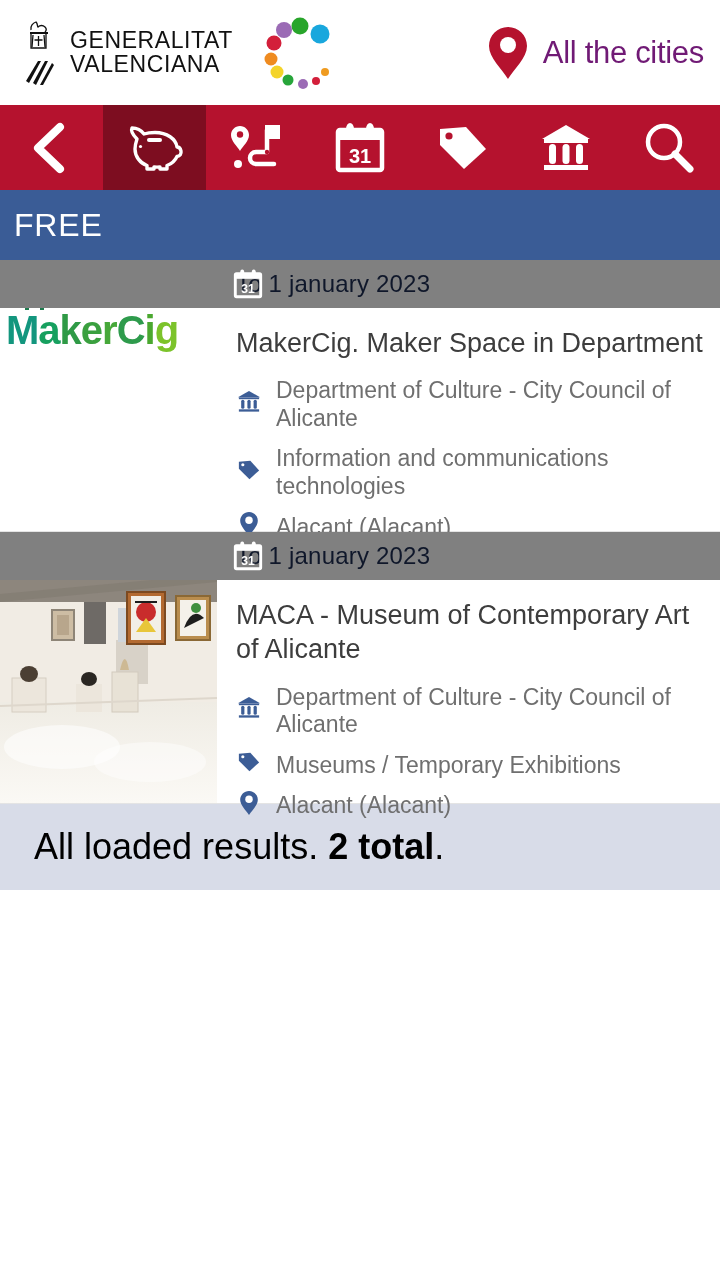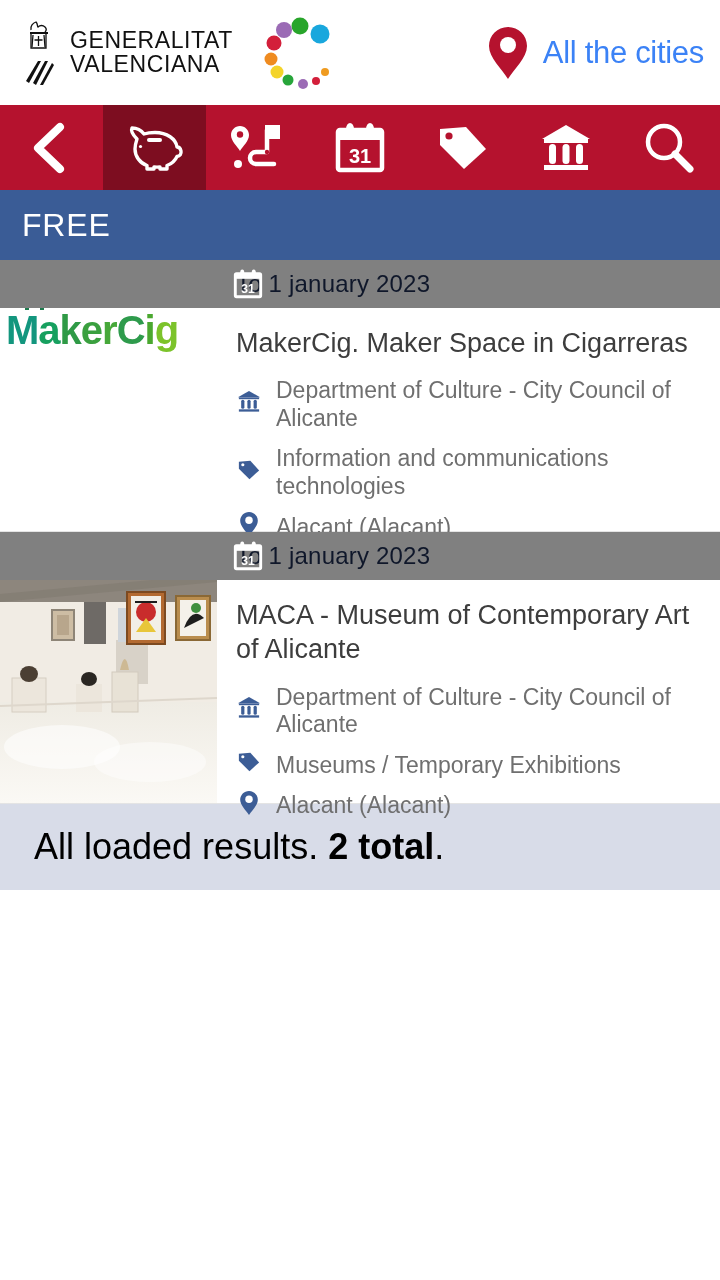--- a/index.html
+++ b/index.html
@@ -28,37 +28,37 @@
     font-weight:400; color:#111; font-family:"Liberation Sans", sans-serif;
   }
   .c-logo { margin-left:26px; width:80px; height:80px; position:relative; }
 
   .cities {
     position:absolute; right:16px; top:50%; transform:translateY(-50%);
     display:flex; align-items:center;
   }
   .cities .pin { width:42px; height:56px; }
   .cities .lbl {
-    margin-left:14px; font-size:31px; color:#3b82f6;
+    margin-left:14px; font-size:31px; color:#701a75;
     font-family:"Liberation Sans", sans-serif; letter-spacing:-.3px;
   }
 
   
   .toolbar { height:85px; background:#b5122e; display:flex; }
   .tbtn {
     flex:1 1 0; display:flex; align-items:center; justify-content:center;
     height:100%; cursor:pointer;
   }
   .tbtn.active { background:#7d0d20; }
   .tbtn svg { display:block; }
 
   
   .section-head {
     height:70px; background:#3a5c96; display:flex; align-items:center;
-    padding-left:22px;
+    padding-left:14px;
   }
   .section-head .t {
     color:#ffffff; font-size:32px; letter-spacing:.8px;
     font-family:"Liberation Sans", sans-serif; font-weight:400;
   }
 
   
   .card { position:relative; background:#ffffff; border-bottom:1px solid #e4e4e4; }
   .card .thumb {
     position:absolute; left:0; top:0; width:217px; height:100%;
@@ -265,21 +265,21 @@
         <ellipse cx="16" cy="7" rx="3.6" ry="6" fill="#fff"></ellipse>
         <ellipse cx="36" cy="7" rx="3.6" ry="6" fill="#fff"></ellipse>
         <rect x="4" y="8" width="44" height="40" rx="2" fill="none" stroke="#fff" stroke-width="5"></rect>
         <rect x="4" y="8" width="44" height="9" fill="#fff"></rect>
         <text x="26" y="41" font-family="Liberation Sans, sans-serif" font-size="21" font-weight="700" fill="#fff" text-anchor="middle">31</text>
       </svg>
       <div class="dtxt">To 1 january 2023</div>
     </div>
 
     <div class="body">
-      <div class="title">MakerCig. Maker Space in Cigarreras</div>
+      <div class="title">MakerCig. Maker Space in Department</div>
 
       <div class="metarow">
         <span class="mi">
           <svg width="24" height="23" viewBox="0 0 52 50" xmlns="http://www.w3.org/2000/svg">
             <path d="M26 2 L50 16 L2 16 Z" fill="#3c5d96"></path>
             <rect x="4" y="16" width="44" height="4" fill="#3c5d96"></rect>
             <rect x="9" y="21" width="7" height="20" rx="3.5" fill="#3c5d96"></rect>
             <rect x="22.5" y="21" width="7" height="20" rx="3.5" fill="#3c5d96"></rect>
             <rect x="36" y="21" width="7" height="20" rx="3.5" fill="#3c5d96"></rect>
             <rect x="4" y="42" width="44" height="5" fill="#3c5d96"></rect>

